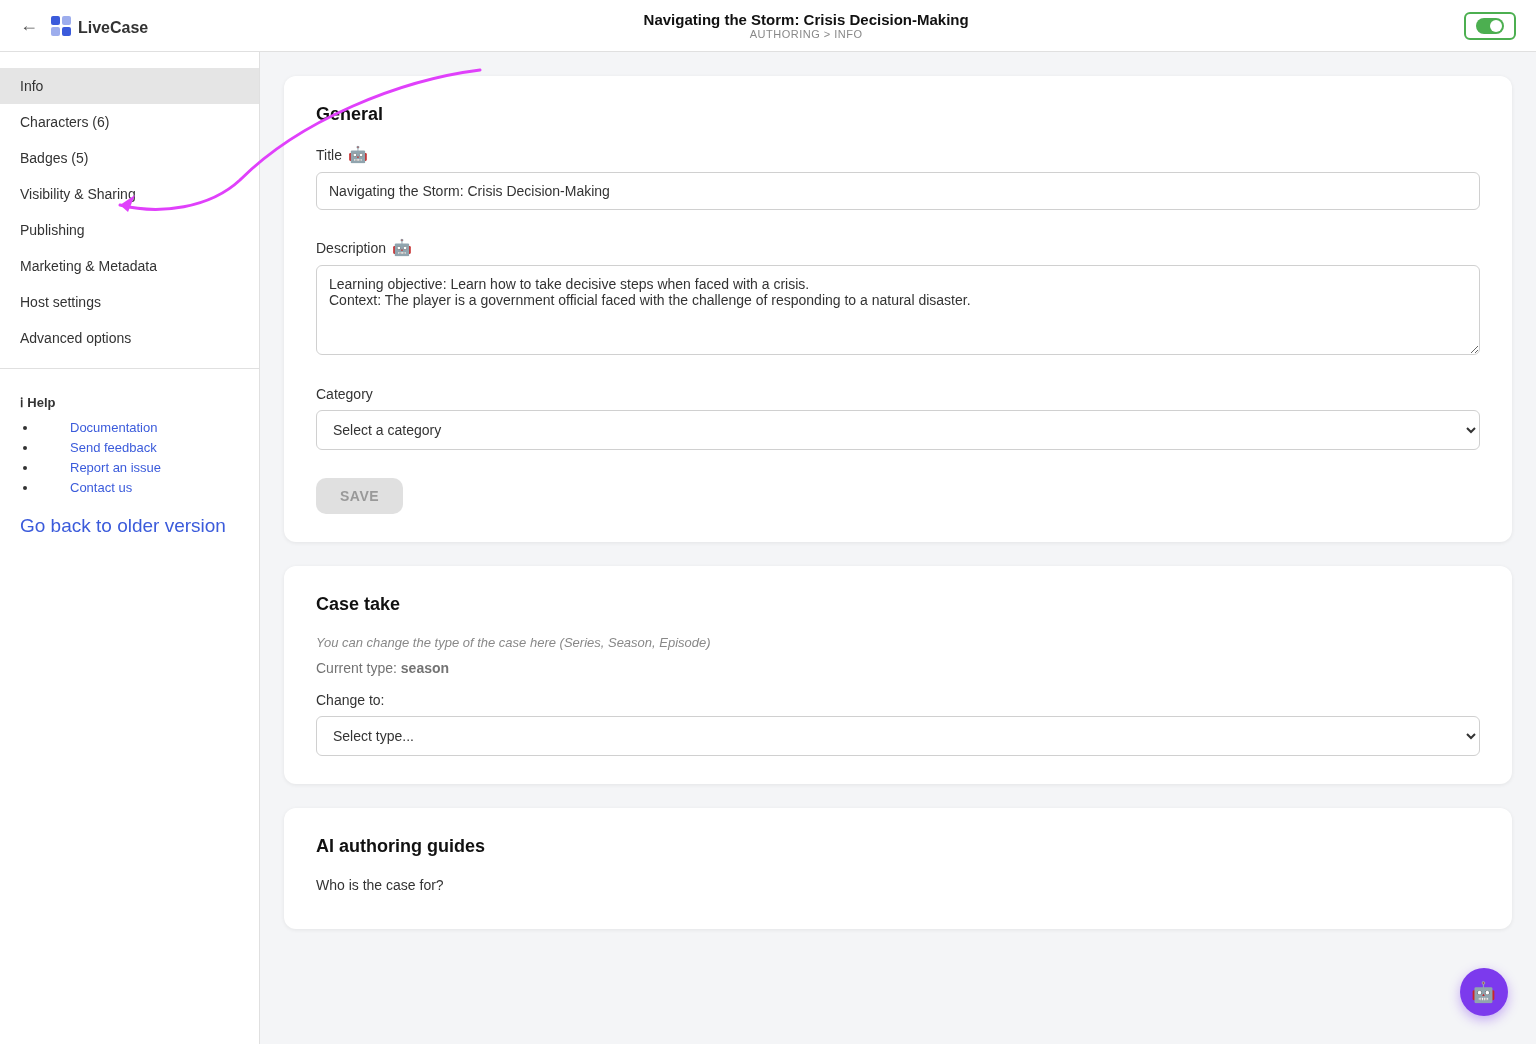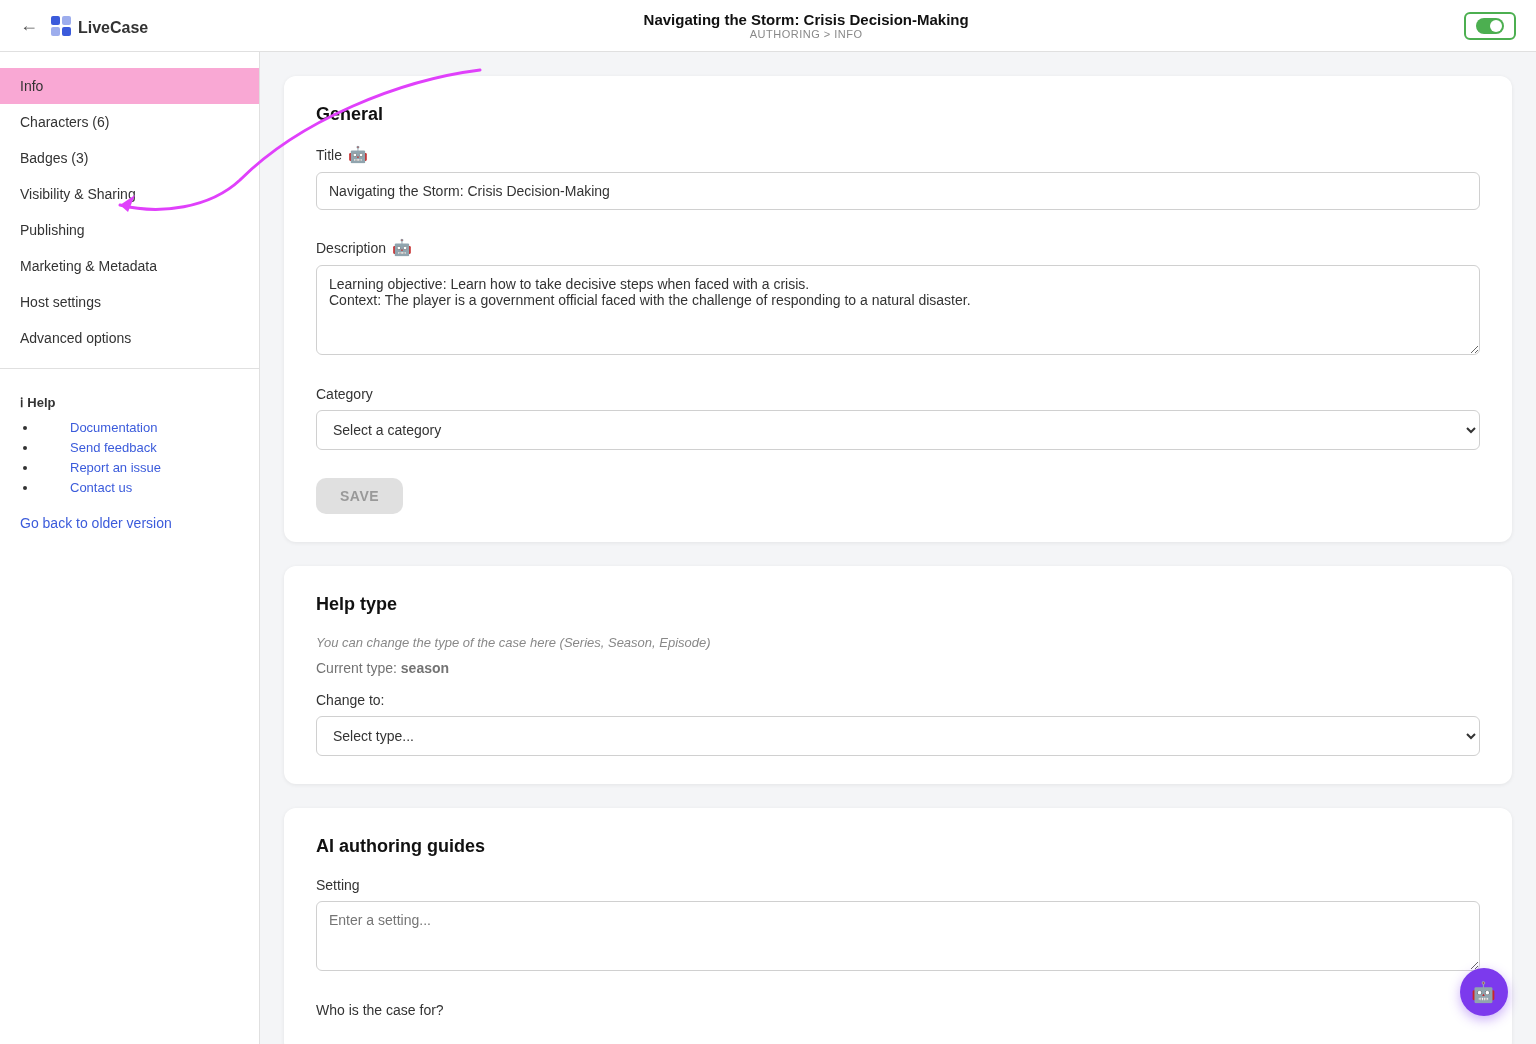--- a/index.html
+++ b/index.html
@@ -31,29 +31,29 @@
 
     
     .sidebar {
       width: 260px; background: #fff; border-right: 1px solid #e0e0e0;
       padding: 16px 0; flex-shrink: 0; position: fixed; top: 52px; bottom: 0; overflow-y: auto;
     }
     .sidebar-item {
       display: block; padding: 10px 20px; cursor: pointer; font-size: 14px;
       color: #333; text-decoration: none; border-radius: 0;
     }
-    .sidebar-item.active { background: #f9a8d4; font-weight: 500; }
+    .sidebar-item.active { background: #e5e5e5; font-weight: 500; }
     .sidebar-divider { height: 1px; background: #e0e0e0; margin: 12px 0; }
     .sidebar-help { padding: 12px 20px; }
     .sidebar-help-title { font-weight: 600; font-size: 13px; color: #333; display: flex; align-items: center; gap: 4px; margin-bottom: 8px; }
     .sidebar-help-list { list-style: disc; padding-left: 18px; }
     .sidebar-help-list li { margin-bottom: 4px; }
     .sidebar-help-list a { color: #3b5bdb; text-decoration: none; font-size: 13px; margin-left: 32px; }
     .sidebar-older-version { padding: 4px 20px 12px; }
-    .sidebar-older-version a { color: #3b5bdb; font-size: 14px; text-decoration: none; }
+    .sidebar-older-version a { color: #3b5bdb; font-size: 19px; text-decoration: none; }
 
     
     .main { margin-left: 260px; padding: 24px; flex: 1; }
 
     
     .card {
       background: #fff; border-radius: 12px; padding: 28px 32px;
       margin-bottom: 24px; box-shadow: 0 1px 4px rgba(0,0,0,0.07);
     }
     .card-title { font-size: 18px; font-weight: 600; margin-bottom: 20px; color: #111; }
@@ -131,21 +131,21 @@
       <div class="toggle-dot"></div>
     </button>
   </div>
 </header>
 
 <div class="layout">
 
   <nav class="sidebar">
     <a class="sidebar-item active" href="#">Info</a>
     <a class="sidebar-item" href="#">Characters (6)</a>
-    <a class="sidebar-item" href="#">Badges (3)</a>
+    <a class="sidebar-item" href="#">Badges (5)</a>
     <a class="sidebar-item" href="#">Visibility &amp; Sharing</a>
     <a class="sidebar-item" href="#">Publishing</a>
     <a class="sidebar-item" href="#">Marketing &amp; Metadata</a>
     <a class="sidebar-item" href="#">Host settings</a>
     <a class="sidebar-item" href="#">Advanced options</a>
 
     <div class="sidebar-divider"></div>
 
     <div class="sidebar-help">
       <div class="sidebar-help-title">
@@ -197,43 +197,37 @@
           <option>Leadership</option>
           <option>Crisis Management</option>
           <option>Government</option>
         </select>
       </div>
 
       <button class="save-btn">SAVE</button>
     </div>
 
     <div class="card">
-      <div class="card-title">Help type</div>
+      <div class="card-title">Case take</div>
       <div class="case-type-subtitle">You can change the type of the case here (Series, Season, Episode)</div>
       <div class="current-type">
         <span>Current type:</span>
         <strong>season</strong>
       </div>
       <label class="change-to-label">Change to:</label>
       <select>
         <option>Select type...</option>
         <option>Series</option>
         <option>Season</option>
         <option>Episode</option>
       </select>
     </div>
 
     <div class="card">
       <div class="ai-section-title">AI authoring guides</div>
-      <div class="form-group">
-        <div class="form-label">
-          <span>Setting</span>
-        </div>
-        <textarea style="min-height: 70px;" placeholder="Enter a setting..."></textarea>
-      </div>
       <div class="form-label">
         <span>Who is the case for?</span>
       </div>
     </div>
 
   </main>
 </div>
 
 <svg class="annotation-svg" width="420" height="160" viewBox="0 0 420 160">
   <path d="M 380 10 C 300 20, 200 60, 140 120 C 110 148, 60 155, 20 145" stroke="#e040fb" stroke-width="3" fill="none" stroke-linecap="round"></path>

